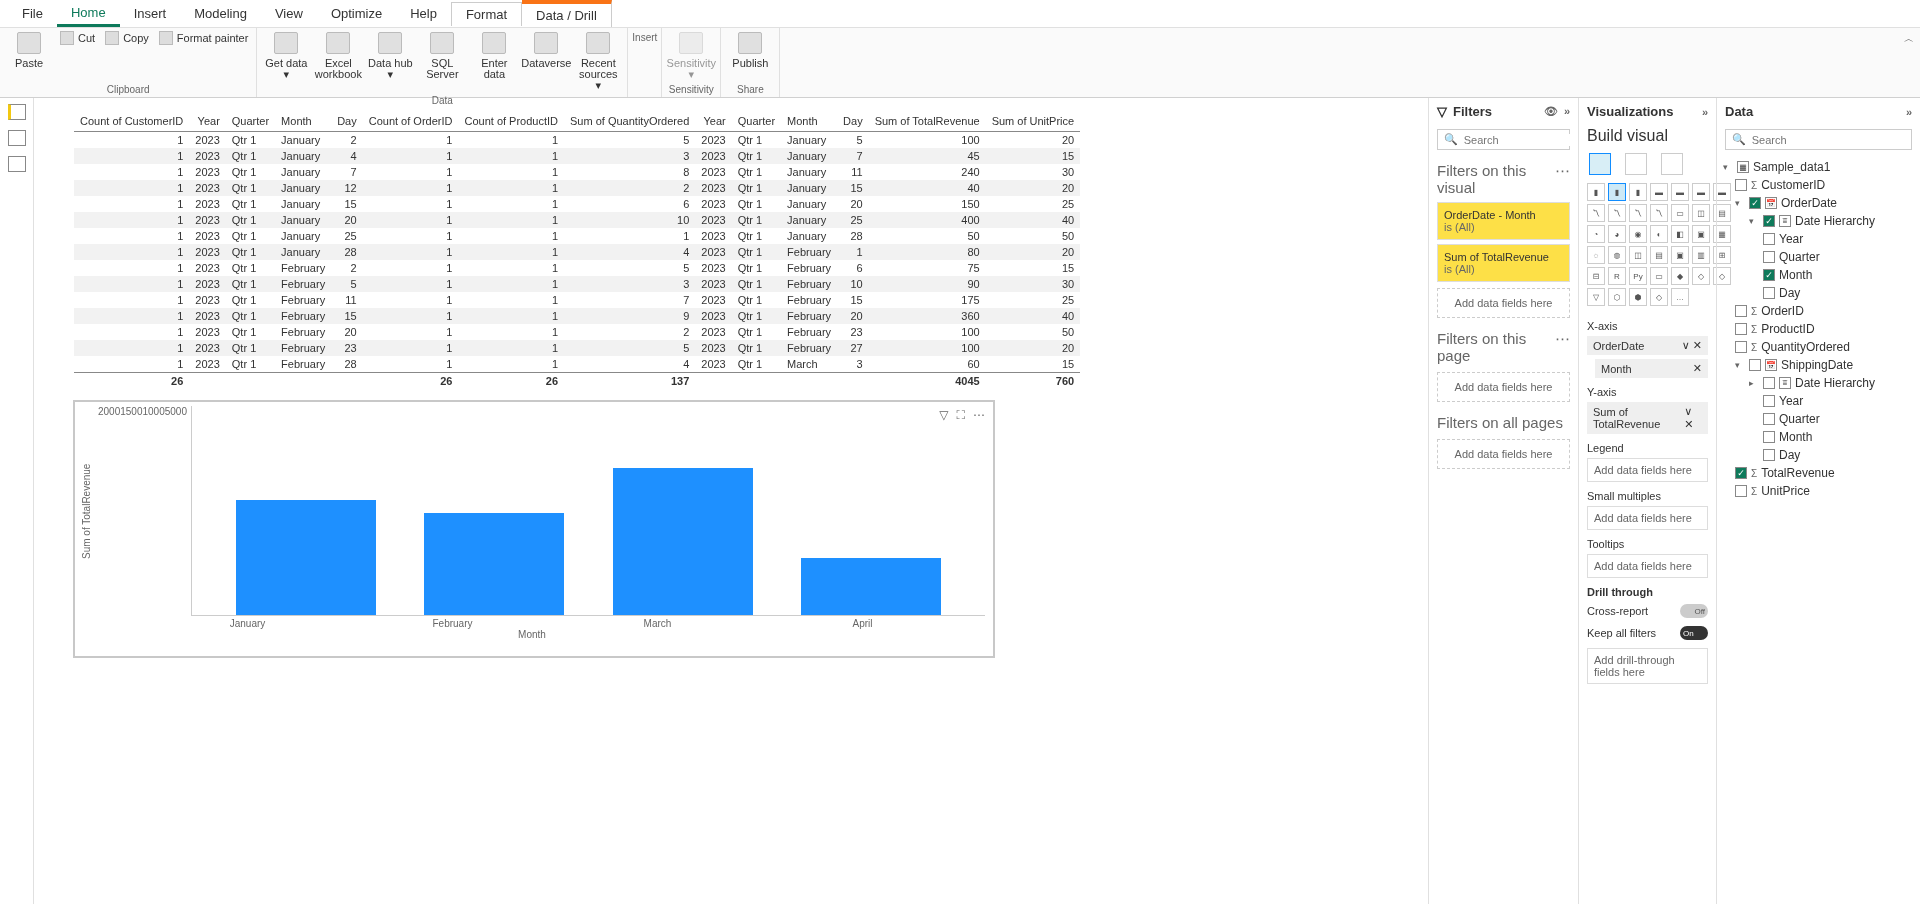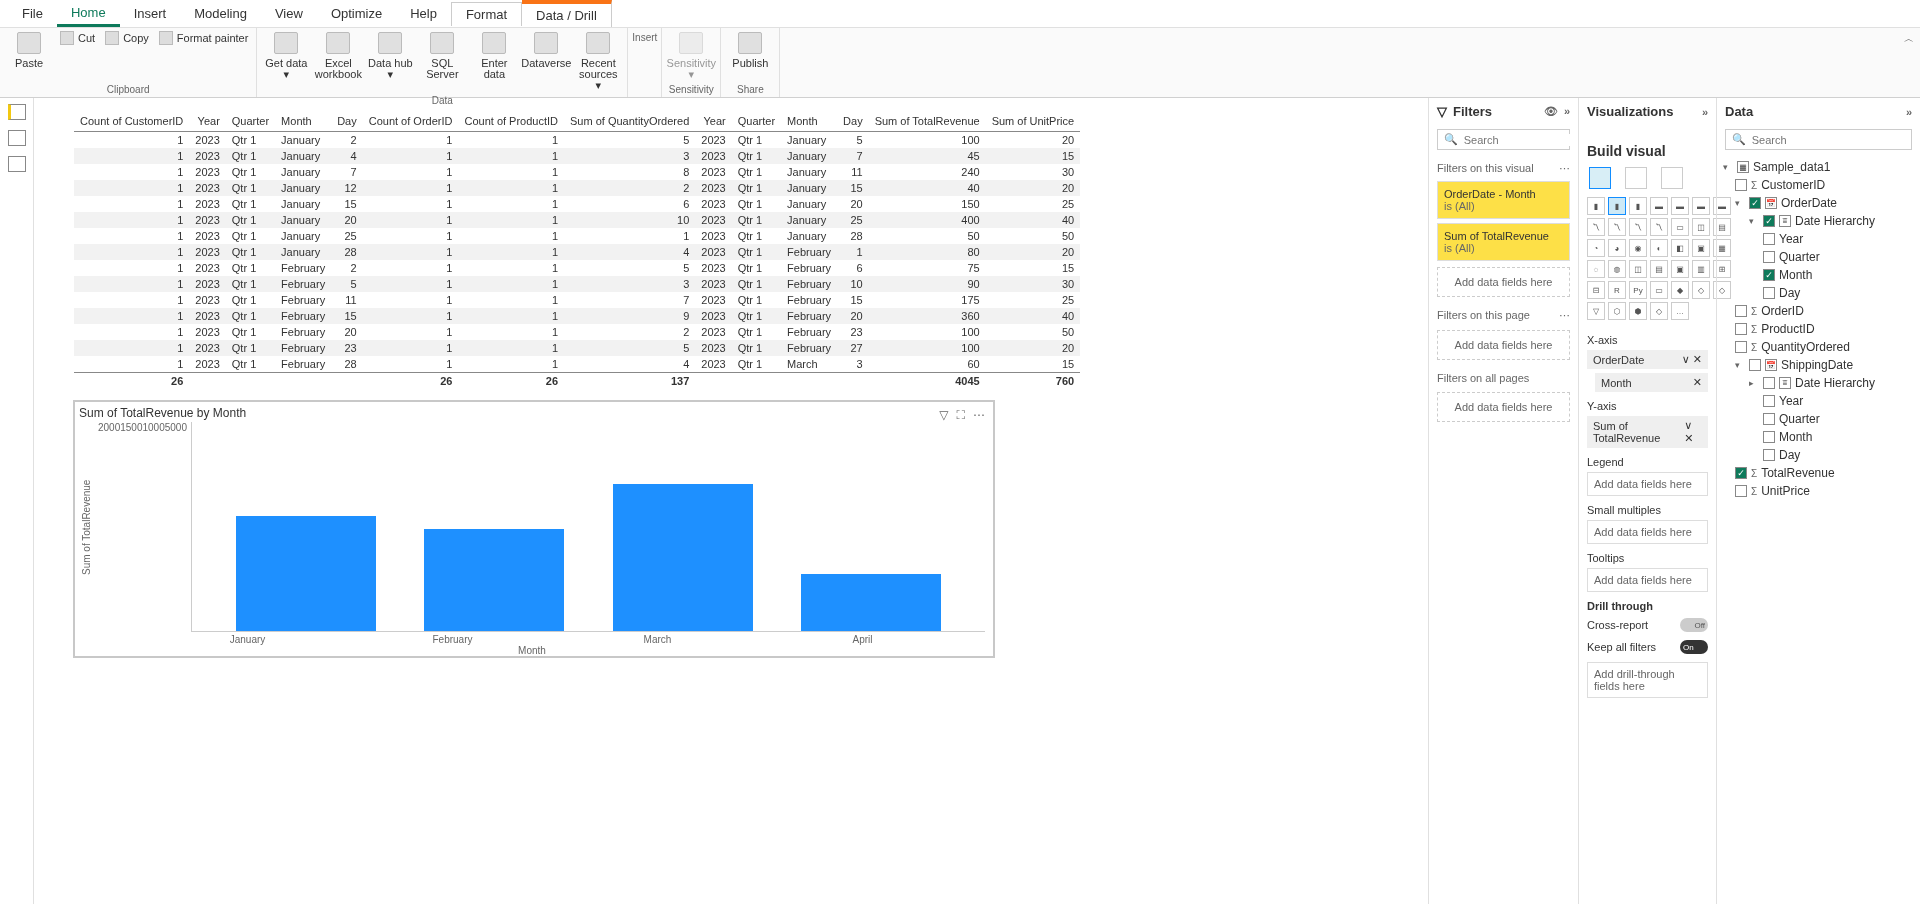--- a/index.html
+++ b/index.html
@@ -46,26 +46,26 @@
 .bar { width: 140px; background: #1e90ff; }
 .x-labels { display: flex; justify-content: space-around; padding: 2px 20px 0 66px; font-size: 10px; color: #666; }
 .x-axis-label { text-align: center; font-size: 10px; color: #666; }
 
 .pane { width: 158px; border-left: 1px solid #e0e0e0; display: flex; flex-direction: column; font-size: 11px; flex-shrink: 0; }
 .pane-w { width: 150px; }
 .pane-header { display: flex; align-items: center; justify-content: space-between; padding: 6px 8px; font-size: 13px; font-weight: 600; }
 .pane-header .hdr-icons { display: flex; gap: 6px; font-size: 11px; color: #666; }
 .search-box { margin: 4px 8px; display: flex; align-items: center; border: 1px solid #ccc; padding: 3px 6px; gap: 6px; }
 .search-box input { border: none; outline: none; flex: 1; font-size: 11px; }
-.filter-section-label { font-size: 11px; color: #666; padding: 8px 8px 4px 8px; display: flex; justify-content: space-between; }
+.filter-section-label { font-size: 15px; color: #666; padding: 8px 8px 4px 8px; display: flex; justify-content: space-between; }
 .filter-card { margin: 2px 8px; border: 1px solid #ddd; background: #fde047; padding: 6px; font-size: 11px; }
 .add-fields { margin: 4px 8px; border: 1px dashed #ccc; padding: 8px; text-align: center; color: #666; font-size: 11px; }
 
 .viz-pane { width: 138px; }
-.viz-sublabel { font-size: 14px; font-weight: 700; padding: 2px 8px; margin-top: 16px; }
+.viz-sublabel { font-size: 16px; font-weight: 400; padding: 2px 8px; }
 .viz-tabs { display: flex; gap: 14px; padding: 6px 10px 8px 10px; }
 .viz-tab-icon { width: 22px; height: 22px; border: 1px solid #ccc; cursor: pointer; position: relative; }
 .viz-tab-icon.sel { background: #d8eef6; border-color: #118dff; }
 .viz-grid { display: grid; grid-template-columns: repeat(7, 18px); gap: 3px; padding: 0 8px 8px 8px; }
 .viz-cell { width: 18px; height: 18px; border: 1px solid #ccc; cursor: pointer; font-size: 8px; display:flex;align-items:center;justify-content:center;color:#555; }
 .viz-cell.sel { background: #cde9f6; border-color: #118dff; }
 .field-well-label { font-size: 11px; padding: 6px 8px 2px 8px; color: #333; }
 .field-chip { margin: 2px 8px; background: #efefef; padding: 3px 6px; font-size: 11px; display: flex; justify-content: space-between; align-items: center; }
 .field-chip.sub { margin-left: 16px; }
 .field-well-drop { margin: 2px 8px; border: 1px solid #ddd; padding: 5px 6px; font-size: 11px; color: #666; }
@@ -475,21 +475,20 @@
               <td class="left"></td>
               <td></td>
               <td>4045</td>
               <td>760</td>
             </tr>
           </tfoot>
       </table>
     </div>
 
     <div class="chart-visual selected">
-      <div class="chart-title">Sum of TotalRevenue by Month</div>
       <div class="chart-icons">
         <span>▽</span>
         <span>⛶</span>
         <span>⋯</span>
       </div>
       <div class="chart-body">
         <div class="y-axis-label">Sum of TotalRevenue</div>
         <div class="y-ticks" id="yticks">
             <div>2000</div>
             <div>1500</div>

